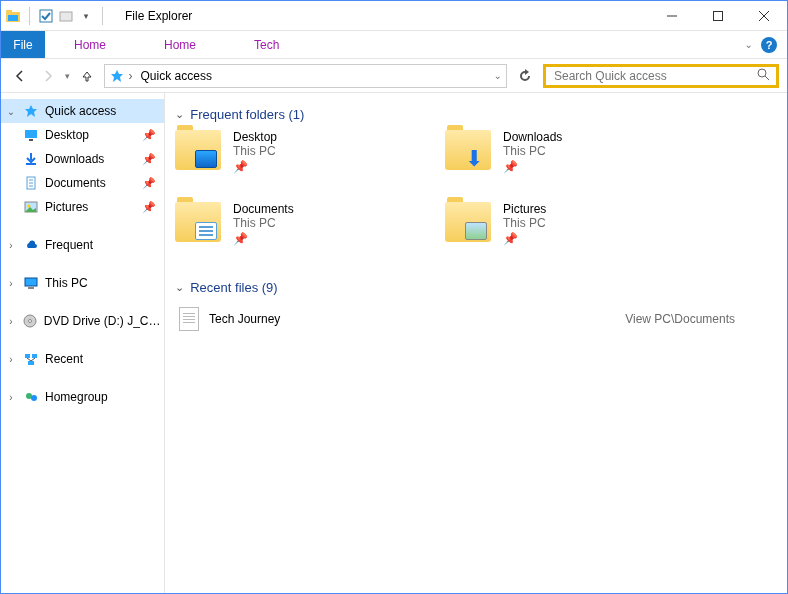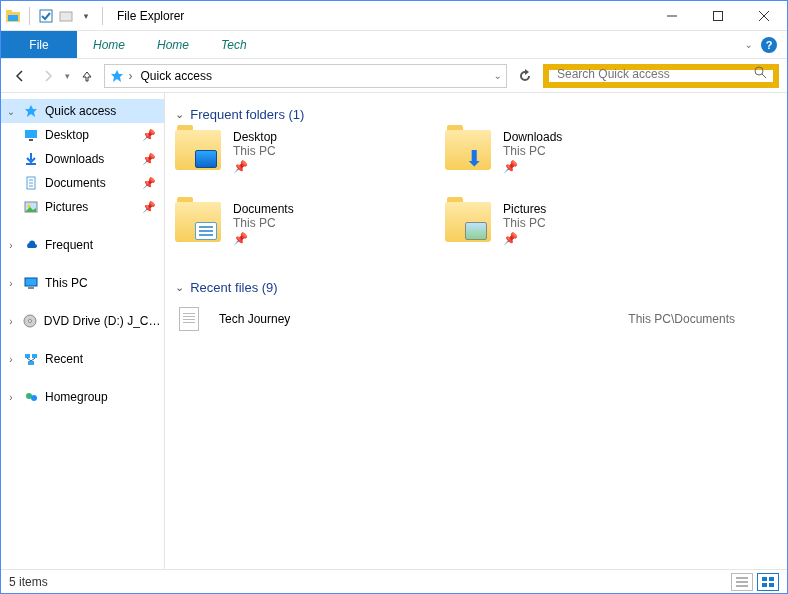--- a/index.html
+++ b/index.html
@@ -3,41 +3,41 @@
 <meta charset="utf-8">
 <style>
   * { box-sizing: border-box; }
   html, body { margin: 0; padding: 0; font-family: "Segoe UI", Arial, sans-serif; font-size: 12px; color: #000; }
   .window { width: 788px; height: 594px; border: 1px solid #4a8bf5; background: #fff; display: flex; flex-direction: column; position: relative; }
 
   
   .titlebar { height: 30px; display: flex; align-items: center; background: #fff; border-bottom: 1px solid #e5e5e5; }
   .qat { display: flex; align-items: center; gap: 4px; padding: 0 4px; }
   .qat .sep { width: 1px; height: 18px; background: #ccc; margin: 0 4px; }
-  .titlebar .title-text { margin-left: 6px; color: #000; }
+  .titlebar .title-text { margin-left: 14px; color: #000; }
   .win-controls { margin-left: auto; display: flex; }
   .win-controls .wbtn { width: 46px; height: 30px; display: flex; align-items: center; justify-content: center; color: #333; }
 
   
   .ribbon { height: 28px; display: flex; align-items: stretch; border-bottom: 1px solid #e5e5e5; }
-  .ribbon .file-tab { background: #1979ca; color: #fff; width: 76px; display: flex; align-items: center; justify-content: center; font-size: 12px; }
-  .ribbon .tab { padding: 0 16px; display: flex; align-items: center; color: #0f766e; font-style: italic; }
+  .ribbon .file-tab { background: #1979ca; color: #fff; width: 44px; display: flex; align-items: center; justify-content: center; font-size: 12px; }
+  .ribbon .tab { padding: 0 29px; display: flex; align-items: center; color: #a21caf; }
   .ribbon-right { margin-left: auto; display: flex; align-items: center; gap: 8px; padding-right: 10px; }
   .help-circle { width: 16px; height: 16px; border-radius: 50%; background: #1979ca; color: #fff; display: flex; align-items: center; justify-content: center; font-size: 11px; font-weight: bold; }
 
   
   .navrow { height: 34px; display: flex; align-items: center; gap: 6px; padding: 4px 8px; border-bottom: 1px solid #e5e5e5; }
   .nav-btn { width: 22px; height: 22px; display: flex; align-items: center; justify-content: center; color: #333; }
   .nav-btn.disabled { color: #bbb; }
   .address { flex: 1; height: 24px; border: 1px solid #ccc; display: flex; align-items: center; padding: 0 4px; gap: 4px; }
   .address .crumb { padding: 0 4px; }
   .address .chev { color: #666; }
   .address-right { margin-left: auto; display: flex; align-items: center; gap: 6px; }
   .refresh { width: 24px; height: 24px; display: flex; align-items: center; justify-content: center; }
-  .search { width: 236px; height: 24px; border: 6px solid #eab308; display: flex; align-items: flex-end; padding: 0 6px; }
+  .search { width: 236px; height: 24px; border: 3px solid #eab308; display: flex; align-items: center; padding: 0 6px; }
   .search input { border: none; outline: none; flex: 1; font-size: 12px; color: #666; background: transparent; }
   .search-icon { color: #666; }
 
   
   .body { flex: 1; display: flex; min-height: 0; }
   .sidebar { width: 164px; border-right: 1px solid #e5e5e5; padding-top: 6px; overflow: hidden; }
   .side-item { height: 24px; display: flex; align-items: center; padding-left: 22px; gap: 6px; position: relative; white-space: nowrap; }
   .side-item.active { background: #cde8ff; }
   .side-item .exp { position: absolute; left: 4px; width: 12px; text-align: center; color: #666; font-size: 10px; }
   .side-item .pin { margin-left: auto; margin-right: 8px; color: #7a7a7a; font-size: 11px; }
@@ -55,21 +55,21 @@
   .folder-overlay { position: absolute; right: 4px; bottom: 2px; width: 22px; height: 18px; border-radius: 2px; }
   .ov-desktop { background: linear-gradient(#2aa7ff,#1066c9); border: 1px solid #0a4d99; }
   .ov-doc { background: #fff; border: 1px solid #5aa0d8; }
   .ov-doc::after { content: ""; position: absolute; left: 3px; top: 3px; right: 3px; height: 2px; background: #5aa0d8; box-shadow: 0 4px 0 #5aa0d8, 0 8px 0 #5aa0d8; }
   .ov-down { width: 20px; height: 20px; background: none; border: none; color: #1a73e8; font-size: 22px; line-height: 18px; right: 6px; bottom: 0; }
   .ov-pic { background: linear-gradient(#bde3ff,#8fd08f); border: 1px solid #888; }
   .folder-meta .fname { font-size: 12px; color: #000; }
   .folder-meta .floc { font-size: 12px; color: #6b6b6b; }
   .folder-meta .fpin { color: #888; font-size: 12px; margin-top: 2px; }
 
-  .recent-row { display: flex; align-items: center; gap: 20px; padding: 4px 0 4px 4px; max-width: 560px; }
+  .recent-row { display: flex; align-items: center; gap: 10px; padding: 4px 0 4px 4px; max-width: 560px; }
   .recent-row .doc-icon { width: 20px; height: 24px; border: 1px solid #bbb; background: #fff; position: relative; }
   .recent-row .doc-icon::after { content: ""; position: absolute; left: 3px; top: 5px; right: 3px; height: 1px; background: #bbb; box-shadow: 0 3px 0 #bbb, 0 6px 0 #bbb, 0 9px 0 #bbb; }
   .recent-row .rloc { margin-left: auto; color: #6b6b6b; }
 
   
   .status { height: 24px; border-top: 1px solid #e5e5e5; display: flex; align-items: center; padding: 0 8px; font-size: 12px; color: #333; }
   .status .view-toggles { margin-left: auto; display: flex; gap: 4px; }
   .view-toggle { width: 22px; height: 18px; border: 1px solid #bbb; display: flex; align-items: center; justify-content: center; }
   .view-toggle.active { border-color: #1979ca; }
 
@@ -356,39 +356,19 @@
         </div>
       </div>
 
       <div class="section-header" style="margin-top:22px;">
         <span class="chev">⌄</span>
         <span>Recent files (9)</span>
       </div>
       <div class="recent-row">
         <div class="doc-icon"></div>
         <span>Tech Journey</span>
-        <span class="rloc">This PC\Documents</span>
+        <span class="rloc">View PC\Documents</span>
       </div>
     </div>
   </div>
 
-  <div class="status">
-    <span>5 items</span>
-    <div class="view-toggles">
-      <div class="view-toggle">
-        <svg width="12" height="10">
-            <line x1="0" y1="1" x2="12" y2="1" stroke="#666"></line>
-            <line x1="0" y1="5" x2="12" y2="5" stroke="#666"></line>
-            <line x1="0" y1="9" x2="12" y2="9" stroke="#666"></line>
-          </svg>
-      </div>
-      <div class="view-toggle active">
-        <svg width="12" height="10">
-            <rect x="0" y="0" width="5" height="4" fill="#1979ca"></rect>
-            <rect x="7" y="0" width="5" height="4" fill="#1979ca"></rect>
-            <rect x="0" y="6" width="5" height="4" fill="#1979ca"></rect>
-            <rect x="7" y="6" width="5" height="4" fill="#1979ca"></rect>
-          </svg>
-      </div>
-    </div>
-  </div>
 
 </div>
 
 </body></html>

